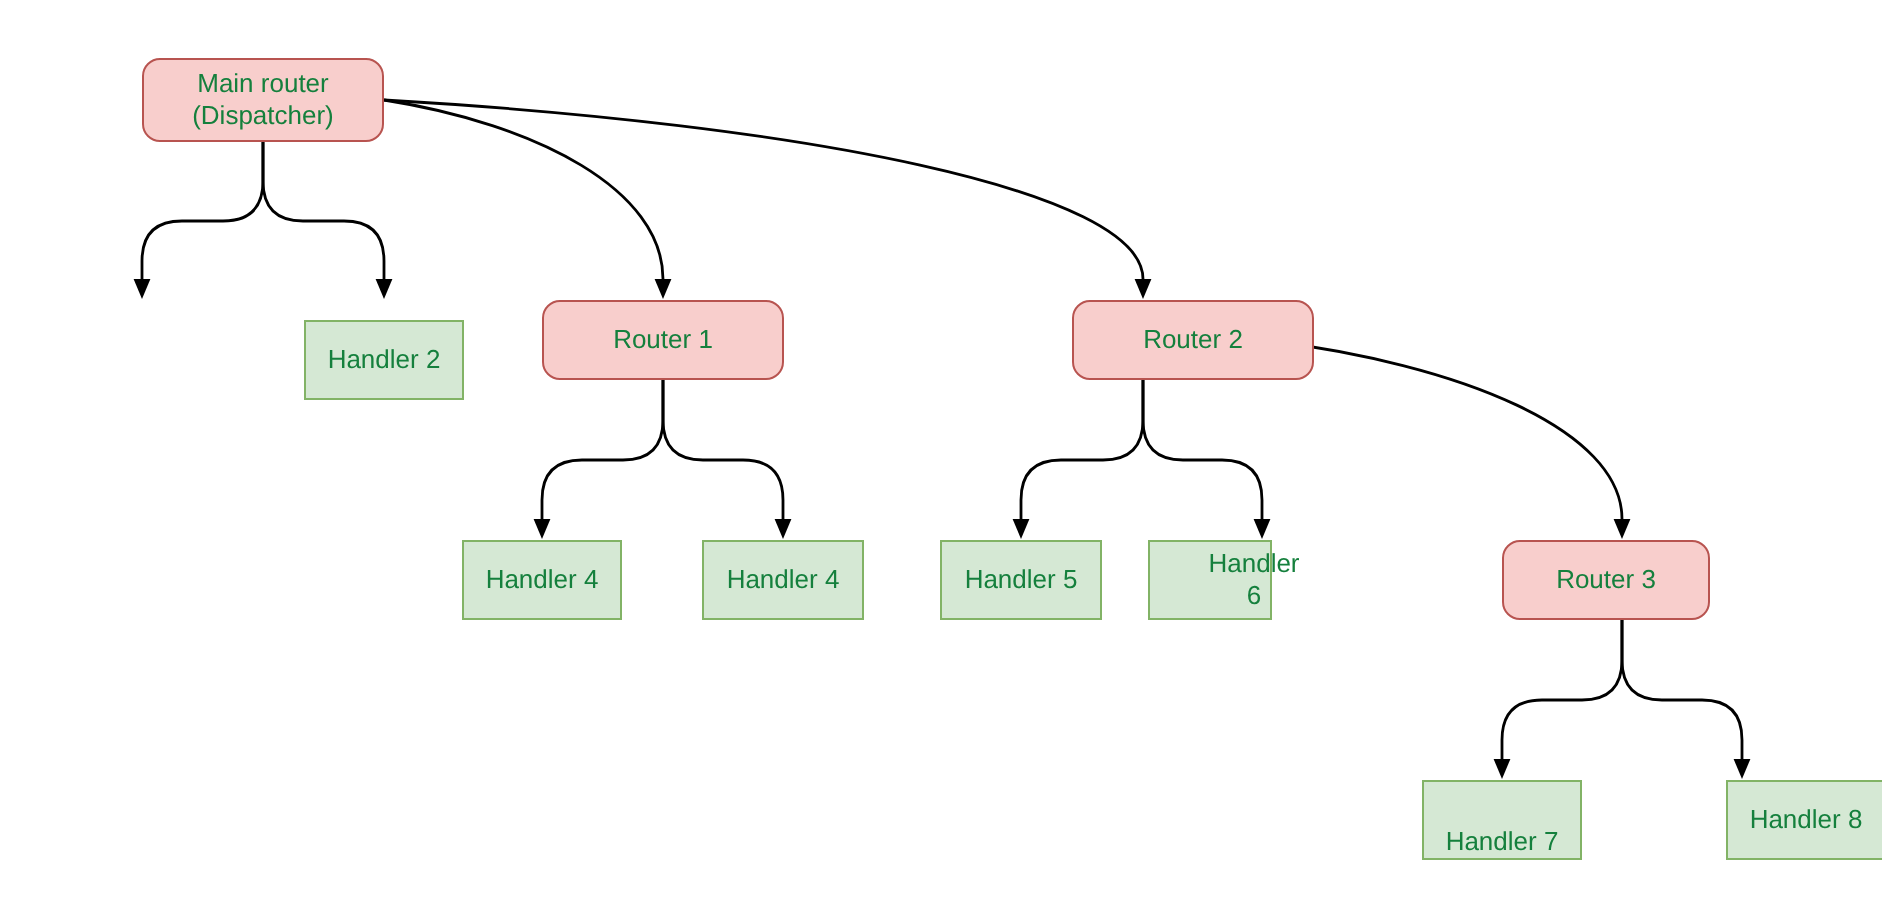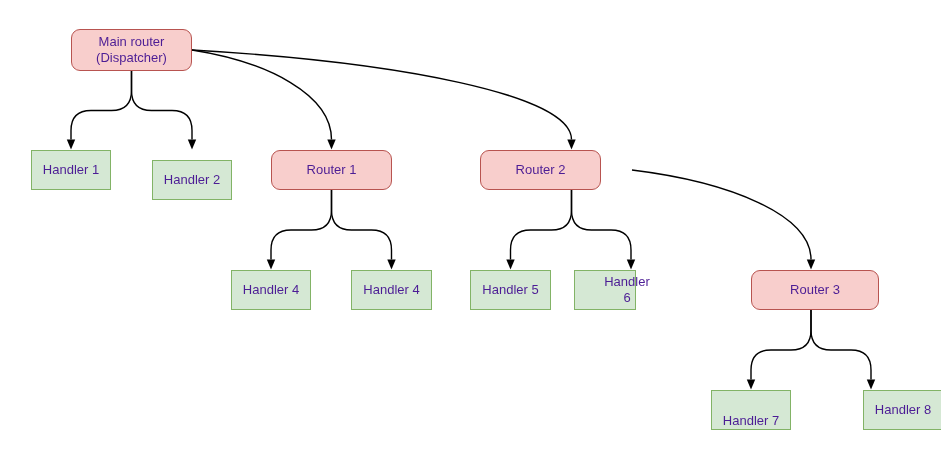--- a/index.html
+++ b/index.html
@@ -24,21 +24,21 @@
   }
   .node {
     position: absolute;
     box-sizing: border-box;
     border: 1px solid #000;
     display: flex;
     align-items: center;
     justify-content: center;
     text-align: center;
     font-size: 13px;
-    color: #4c1d95;
+    color: #15803d;
     line-height: 16px;
   }
   .node.rounded {
     border-radius: 9px;
   }
   .node-label {
     white-space: pre-line;
     pointer-events: none;
   }
   .edge-line {
@@ -98,45 +98,42 @@
       </g>
       <g>
         <path class="edge-line" stroke="#000000" d="M 811 310 L 811 330 Q 811 350 831 350 L 851 350 Q 871 350 871 370 L 871 379.5"></path>
         <path class="edge-arrow" fill="#000000" d="M 866.8 379.5 L 871 389.5 L 875.2 379.5 Z"></path>
       </g>
     </svg>
     <div class="node rounded" style="left: 71px; top: 29px; width: 121px; height: 42px; background: rgb(248, 206, 204); border-color: rgb(184, 84, 80);">
       <span class="node-label">Main router
 (Dispatcher)</span>
     </div>
-    <div class="node" style="left: 31px; top: 150px; width: 80px; height: 40px; background: rgb(213, 232, 212); border-color: rgb(130, 179, 102);">
-      <span class="node-label">Handler 1</span>
-    </div>
     <div class="node" style="left: 152px; top: 160px; width: 80px; height: 40px; background: rgb(213, 232, 212); border-color: rgb(130, 179, 102);">
       <span class="node-label">Handler 2</span>
     </div>
     <div class="node rounded" style="left: 271px; top: 150px; width: 121px; height: 40px; background: rgb(248, 206, 204); border-color: rgb(184, 84, 80);">
       <span class="node-label">Router 1</span>
     </div>
-    <div class="node rounded" style="left: 480px; top: 150px; width: 121px; height: 40px; background: rgb(248, 206, 204); border-color: rgb(184, 84, 80);">
+    <div class="node rounded" style="left: 536px; top: 150px; width: 121px; height: 40px; background: rgb(248, 206, 204); border-color: rgb(184, 84, 80);">
       <span class="node-label">Router 2</span>
     </div>
     <div class="node" style="left: 231px; top: 270px; width: 80px; height: 40px; background: rgb(213, 232, 212); border-color: rgb(130, 179, 102);">
       <span class="node-label">Handler 4</span>
     </div>
     <div class="node" style="left: 351px; top: 270px; width: 81px; height: 40px; background: rgb(213, 232, 212); border-color: rgb(130, 179, 102);">
       <span class="node-label">Handler 4</span>
     </div>
     <div class="node" style="left: 470px; top: 270px; width: 81px; height: 40px; background: rgb(213, 232, 212); border-color: rgb(130, 179, 102);">
       <span class="node-label">Handler 5</span>
     </div>
     <div class="node" style="left: 574px; top: 270px; width: 62px; height: 40px; background: rgb(213, 232, 212); border-color: rgb(130, 179, 102); padding-left: 44px;">
       <span class="node-label">Handler 6</span>
     </div>
-    <div class="node rounded" style="left: 751px; top: 270px; width: 128px; height: 40px; background: rgb(248, 206, 204); border-color: rgb(184, 84, 80);">
+    <div class="node rounded" style="left: 751px; top: 270px; width: 104px; height: 40px; background: rgb(248, 206, 204); border-color: rgb(184, 84, 80);">
       <span class="node-label">Router 3</span>
     </div>
     <div class="node" style="left: 711px; top: 390px; width: 80px; height: 40px; background: rgb(213, 232, 212); border-color: rgb(130, 179, 102); align-items: flex-end;">
       <span class="node-label">Handler 7</span>
     </div>
     <div class="node" style="left: 831px; top: 390px; width: 80px; height: 40px; background: rgb(213, 232, 212); border-color: rgb(130, 179, 102); margin-left: 32px;">
       <span class="node-label">Handler 8</span>
     </div>
   </div>
 

